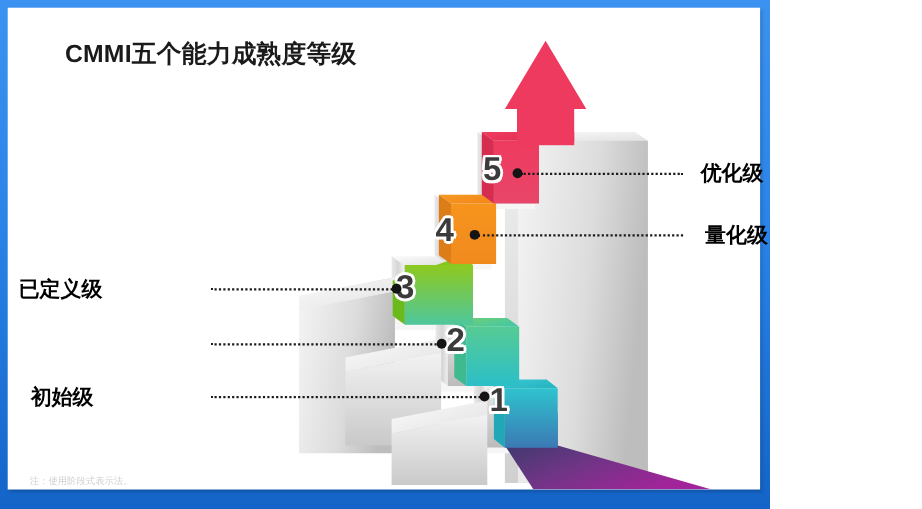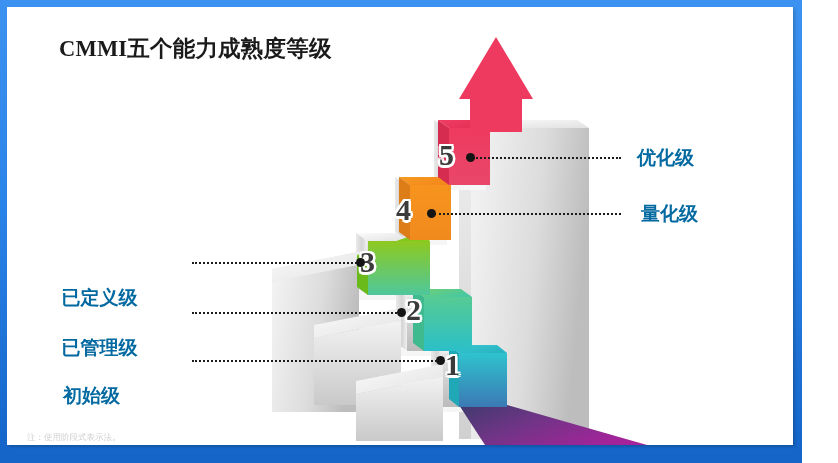--- a/index.html
+++ b/index.html
@@ -5,25 +5,24 @@
   html, body {
     margin: 0;
     padding: 0;
     background: #ffffff;
   }
   body {
     font-family: "Liberation Sans", "DejaVu Sans", sans-serif;
   }
   #slide {
     position: relative;
-    width: 802px;
+    width: 700px;
     height: 463px;
     overflow: hidden;
     background: #ffffff;
-    font-family: Liberation Serif, serif;
   }
   
   #frame {
     position: absolute;
     inset: 0;
     background: linear-gradient(180deg, #3c92f0 0%, #2a83e8 45%, #1464c8 100%);
     z-index: 1;
   }
   #frame-inner {
     position: absolute;
@@ -73,25 +72,25 @@
     top: 0;
     width: 822px;
     height: 438px;
     z-index: 6;
   }
   
   .callout {
     position: absolute;
     font-size: 19px;
     font-weight: bold;
-    color: #0369a1;
+    color: #000000;
     white-space: nowrap;
     z-index: 11;
   }
-  .callout.left  { text-align: center; margin-top: 35px; }
+  .callout.left  { text-align: left; }
   .callout.right { text-align: left; }
   
   .leader {
     position: absolute;
     height: 0;
     border-top: 2.6px dotted #1b1b1b;
     z-index: 10;
   }
   .leader-dot {
     position: absolute;
@@ -326,21 +325,20 @@
     <div class="leader" style="left:185px; top:255px; width:168px;"></div>
     <div class="leader-dot" style="left:349px; top:251px;"></div>
 
     <div class="leader" style="left:185px; top:305px; width:209px;"></div>
     <div class="leader-dot" style="left:390px; top:301px;"></div>
 
     <div class="leader" style="left:185px; top:353px; width:248px;"></div>
     <div class="leader-dot" style="left:429px; top:349px;"></div>
 
     <div class="callout left" style="left:10px;  top:243px; width:165px;">已定义级</div>
-    <div class="callout left" style="left:10px;  top:293px; width:165px;">已管理级</div>
-    <div class="callout left" style="left:2px;  top:341px; width:165px;">初始级</div>
+    <div class="callout left" style="left:21px;  top:341px; width:165px;">初始级</div>
     <div class="callout right" style="left:630px; top:138px;">优化级</div>
     <div class="callout right" style="left:634px; top:194px;">量化级</div>
 
     <div id="footnote">注：使用阶段式表示法。</div>
 
   </div>
 </div>
 
 </body></html>

